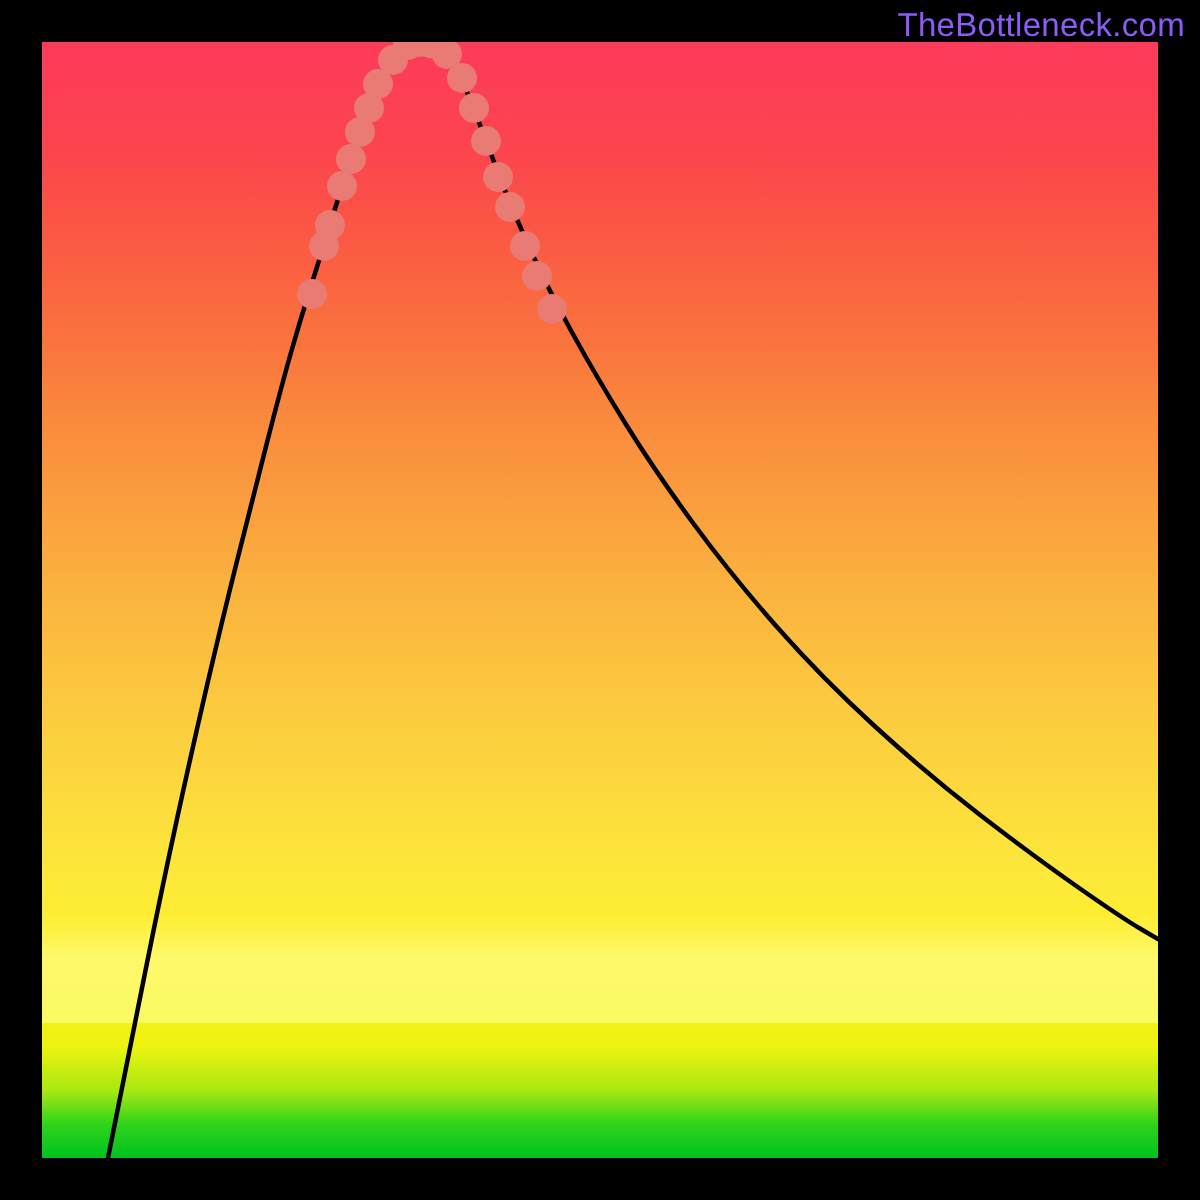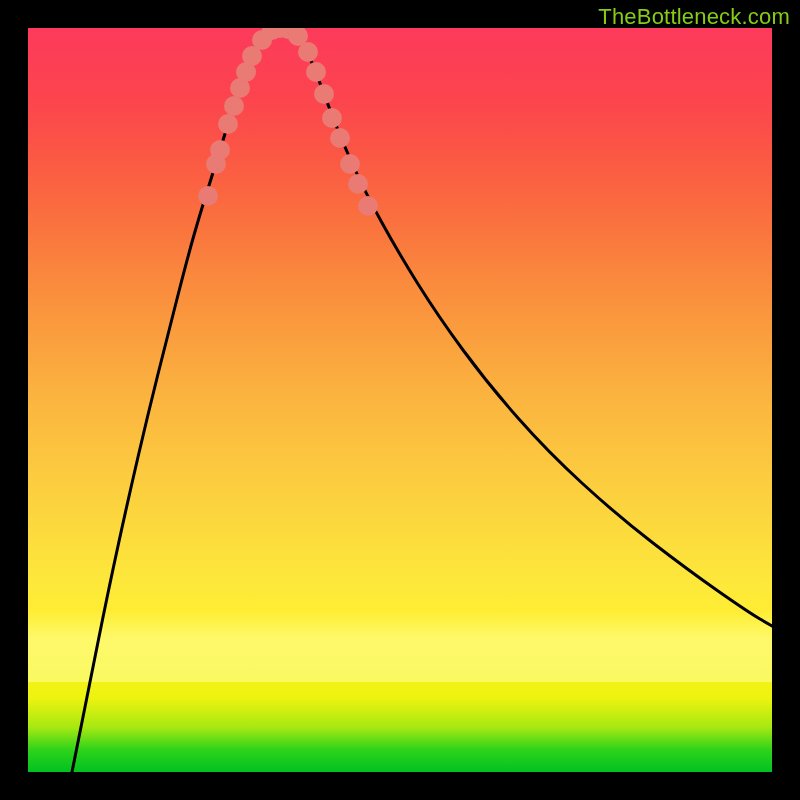--- a/index.html
+++ b/index.html
@@ -65,21 +65,21 @@
     left: 0;
     top: 0;
     width: 744px;
     height: 744px;
     pointer-events: none;
   }
   .watermark {
     position: absolute;
     top: 4px;
     right: 10px;
-    color: #84cc16;
+    color: #8b5cf6;
     font-size: 22px;
     letter-spacing: 0.2px;
     user-select: none;
   }
 </style>
 </head>
 <body>
 
 <div class="frame">
   <div class="plot-area"></div>

